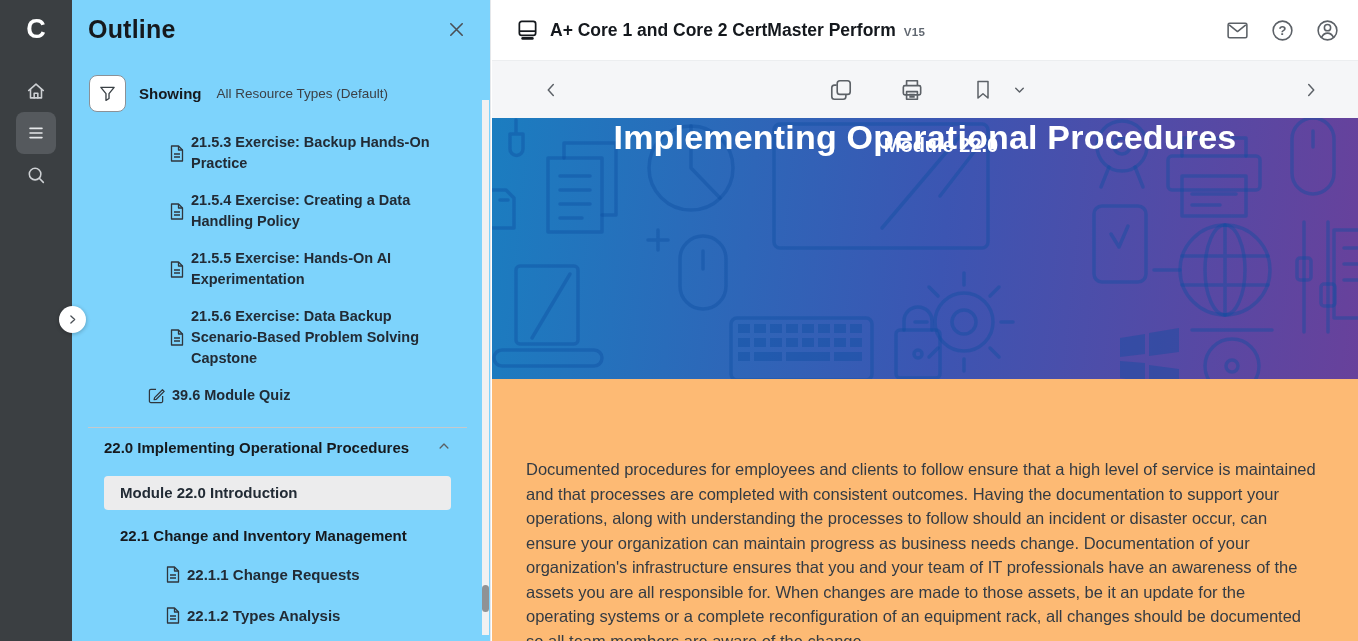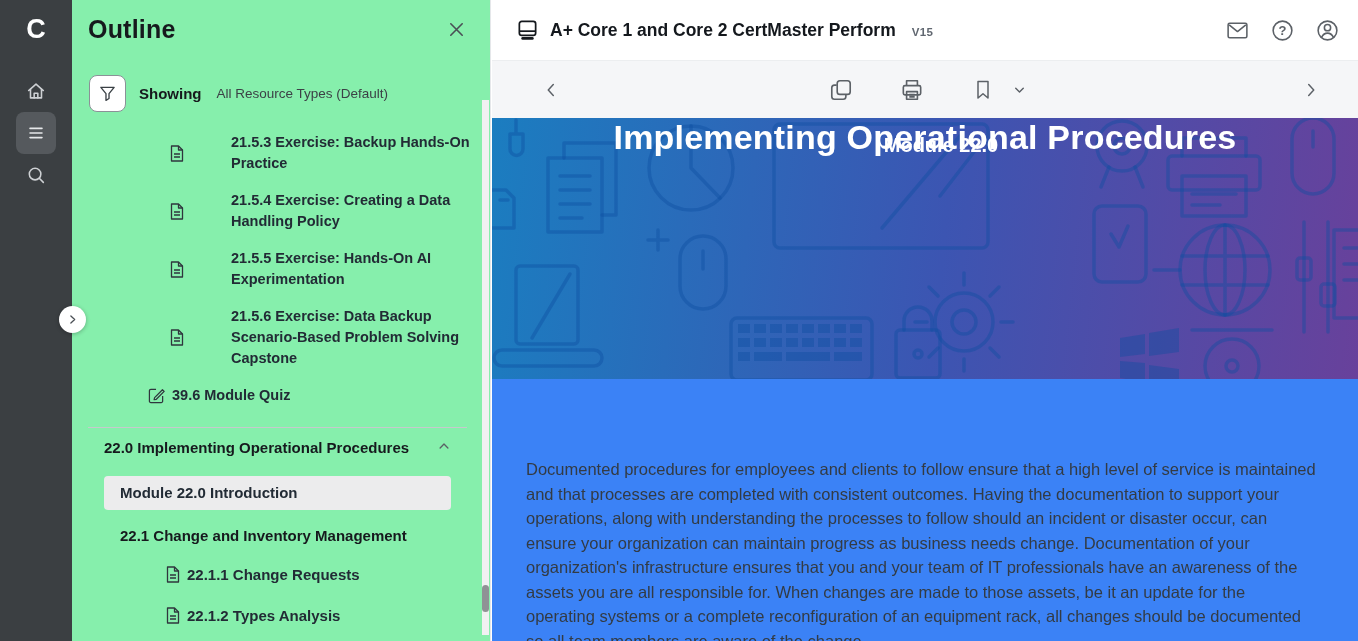--- a/index.html
+++ b/index.html
@@ -16,58 +16,58 @@
               display:flex; align-items:center; justify-content:center; cursor:pointer; padding:0; }
   .rail-btn.first { margin-top:22px; }
   .rail-btn.active { background:#55595d; }
 
   
   .expander { position:absolute; left:59px; top:306px; width:27px; height:27px; border-radius:50%;
               background:#fff; border:none; box-shadow:0 1px 4px rgba(0,0,0,.28);
               display:flex; align-items:center; justify-content:center; cursor:pointer; z-index:6; padding:0; }
 
   
-  .outline { position:absolute; left:72px; top:0; bottom:0; width:419px; background:#86efac;
+  .outline { position:absolute; left:72px; top:0; bottom:0; width:419px; background:#7dd3fc;
              border-right:1px solid #e5e7ea; z-index:3; overflow:hidden; }
   .outline-head { display:flex; align-items:flex-start; justify-content:space-between; padding:15px 22px 0 16px; }
   .outline-title { margin:0; font-size:25px; font-weight:700; color:#16191d; letter-spacing:.2px; }
   .close-btn { background:none; border:none; cursor:pointer; padding:2px; margin-top:3px; }
 
   .filter-row { display:flex; align-items:center; margin:31px 0 0 17px; }
   .filter-btn { width:37px; height:37px; background:#fff; border:1px solid #8b9197; border-radius:8px;
                 display:flex; align-items:center; justify-content:center; cursor:pointer; }
   .showing { margin-left:13px; font-size:15px; font-weight:700; color:#16191d; }
   .filter-value { margin-left:15px; font-size:13.5px; color:#3c4146; }
 
   .tree { margin-top:20px; }
   .t-item { display:flex; align-items:center; cursor:pointer; }
   .t-item .lbl { font-size:14.5px; font-weight:600; color:#222b35; line-height:21px; max-width:252px; }
-  .doc21 { padding-left:98px; margin-bottom:16px;gap:40px; }
+  .doc21 { padding-left:98px; margin-bottom:16px; }
   .doc21 .icn { margin-right:7px; flex:0 0 auto; display:flex; }
   .quizrow { padding-left:76px; margin-bottom:0; }
   .quizrow .icn { margin-right:7px; display:flex; }
   .divider { border:none; height:1px; background:#c6c9cc; width:379px; margin:21px 0 0 16px; }
   .sec-head { margin:11px 0 0 32px; width:347px; display:flex; align-items:flex-start;
               justify-content:space-between; cursor:pointer; }
   .sec-head .lbl { font-size:15px; font-weight:700; color:#16191d; }
   .sel-row { margin:20px 0 0 32px; width:347px; background:#ececed; border-radius:4px;
              padding:9px 10px 9px 16px; font-size:15px; font-weight:600; color:#222b35; line-height:16px; cursor:pointer; }
   .sub-row { margin:17px 0 0 48px; font-size:15px; font-weight:700; color:#16191d; cursor:pointer; }
   .doc22 { padding-left:94px; margin-top:20px; }
   .doc22 .icn { margin-right:7px; display:flex; }
   .doc22 .lbl { font-size:15px; }
 
   .o-track { position:absolute; right:1px; top:100px; bottom:6px; width:7px; background:#f0f1f2; }
   .o-thumb { position:absolute; right:1px; top:585px; width:7px; height:27px; background:#8f9295; border-radius:4px; cursor:pointer; }
 
   
-  .main { position:absolute; left:492px; top:0; right:0; bottom:0; background:#3b82f6; }
+  .main { position:absolute; left:492px; top:0; right:0; bottom:0; background:#fdba74; }
   .c-head { position:relative; height:60px; display:flex; align-items:center; padding-left:24px; background:#fff; }
   .c-title { font-size:17.5px; font-weight:700; color:#14181d; margin-left:11px; }
-  .c-ver { font-size:11.5px; font-weight:700; color:#606770; margin-left:16px; letter-spacing:.4px; margin-top:3px; }
+  .c-ver { font-size:11.5px; font-weight:700; color:#606770; margin-left:8px; letter-spacing:.4px; margin-top:3px; }
   .head-icons { position:absolute; right:16px; top:0; height:60px; display:flex; align-items:center; gap:16px; }
   .ico-btn { background:none; border:none; padding:2px; cursor:pointer; display:flex; }
 
   .toolbar { position:relative; height:58px; background:#f5f6f8; border-top:1px solid #eceef0; }
   .tb { position:absolute; top:50%; transform:translateY(-50%); background:none; border:none; padding:3px; cursor:pointer; display:flex; }
   .tb-back { left:45px; } .tb-copy { left:333px; } .tb-print { left:404px; }
   .tb-bm { left:476px; } .tb-chev { left:517px; } .tb-next { left:805px; }
 
   .banner { position:relative; height:261px; overflow:hidden;
             background:linear-gradient(96deg,#1b7dc0 0%,#3c55b2 52%,#68419b 100%); }

